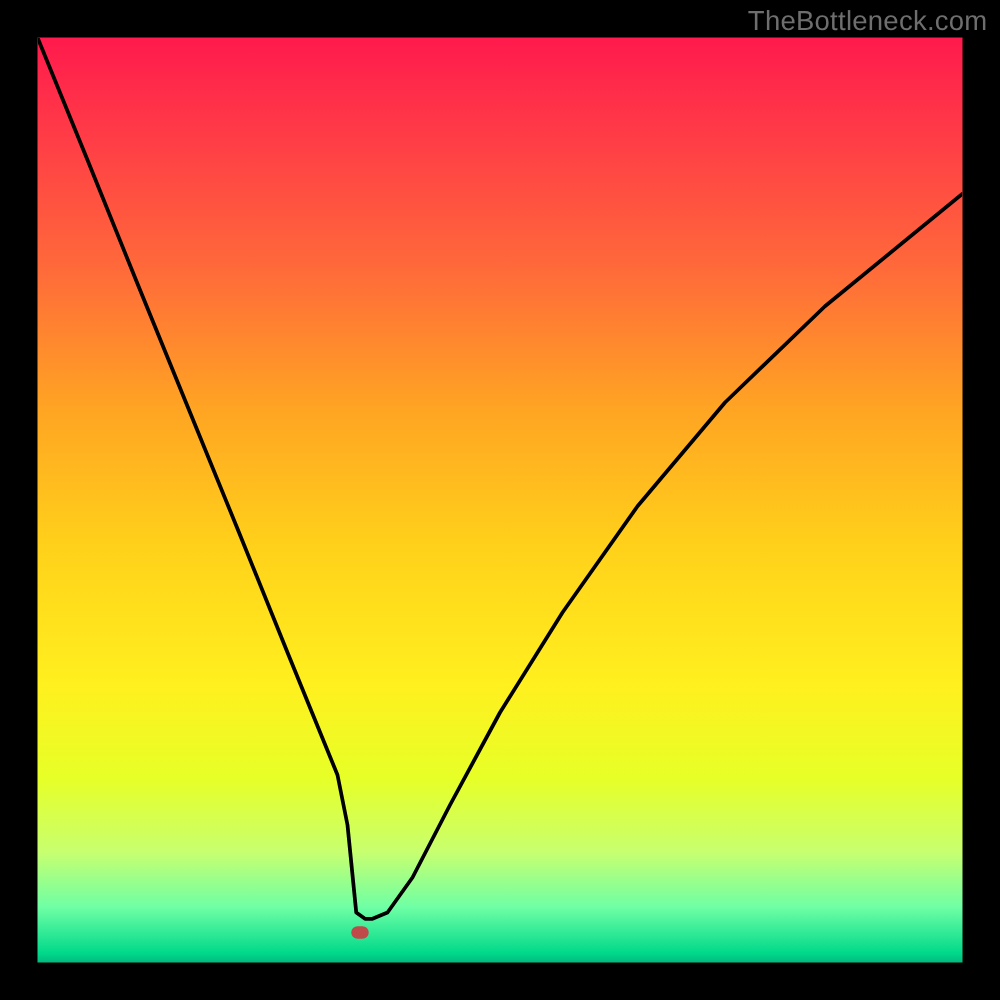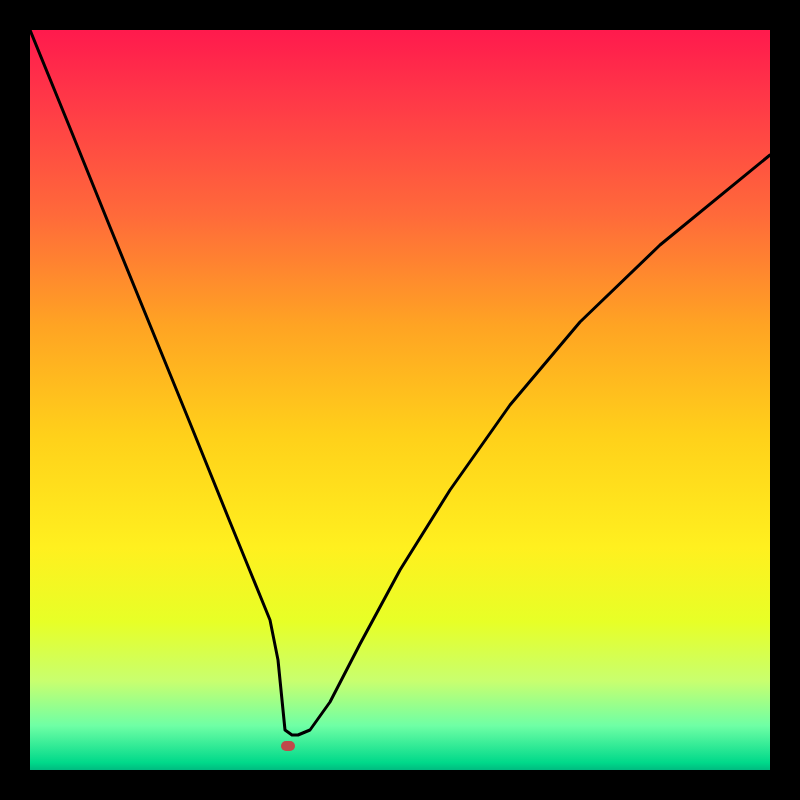--- a/index.html
+++ b/index.html
@@ -67,20 +67,21 @@
     border-radius: 5px;
     z-index: 4;
     transform: translate(-50%, -50%);
   }
 </style>
 </head>
 <body>
 
 <div class="frame">
 
+  <div class="watermark">TheBottleneck.com</div>
 
   <div class="plot-area">
 
     <svg class="curve" viewBox="0 0 740 740" preserveAspectRatio="none">
       <path fill="none" stroke="#000" stroke-width="3" stroke-linecap="round" stroke-linejoin="round" d="M 0 0 L 40 98 L 80 197 L 120 295 L 160 393 L 200 492 L 220 541 L 240 590 L 248 630 L 255 700 L 262 705 L 268 705 L 280 700 L 300 672 L 330 614 L 370 540 L 420 460 L 480 375 L 550 292 L 630 215 L 740 125"></path>
     </svg>
 
     <div class="marker" style="left: 258px; top: 716px;"></div>
 
   </div>

